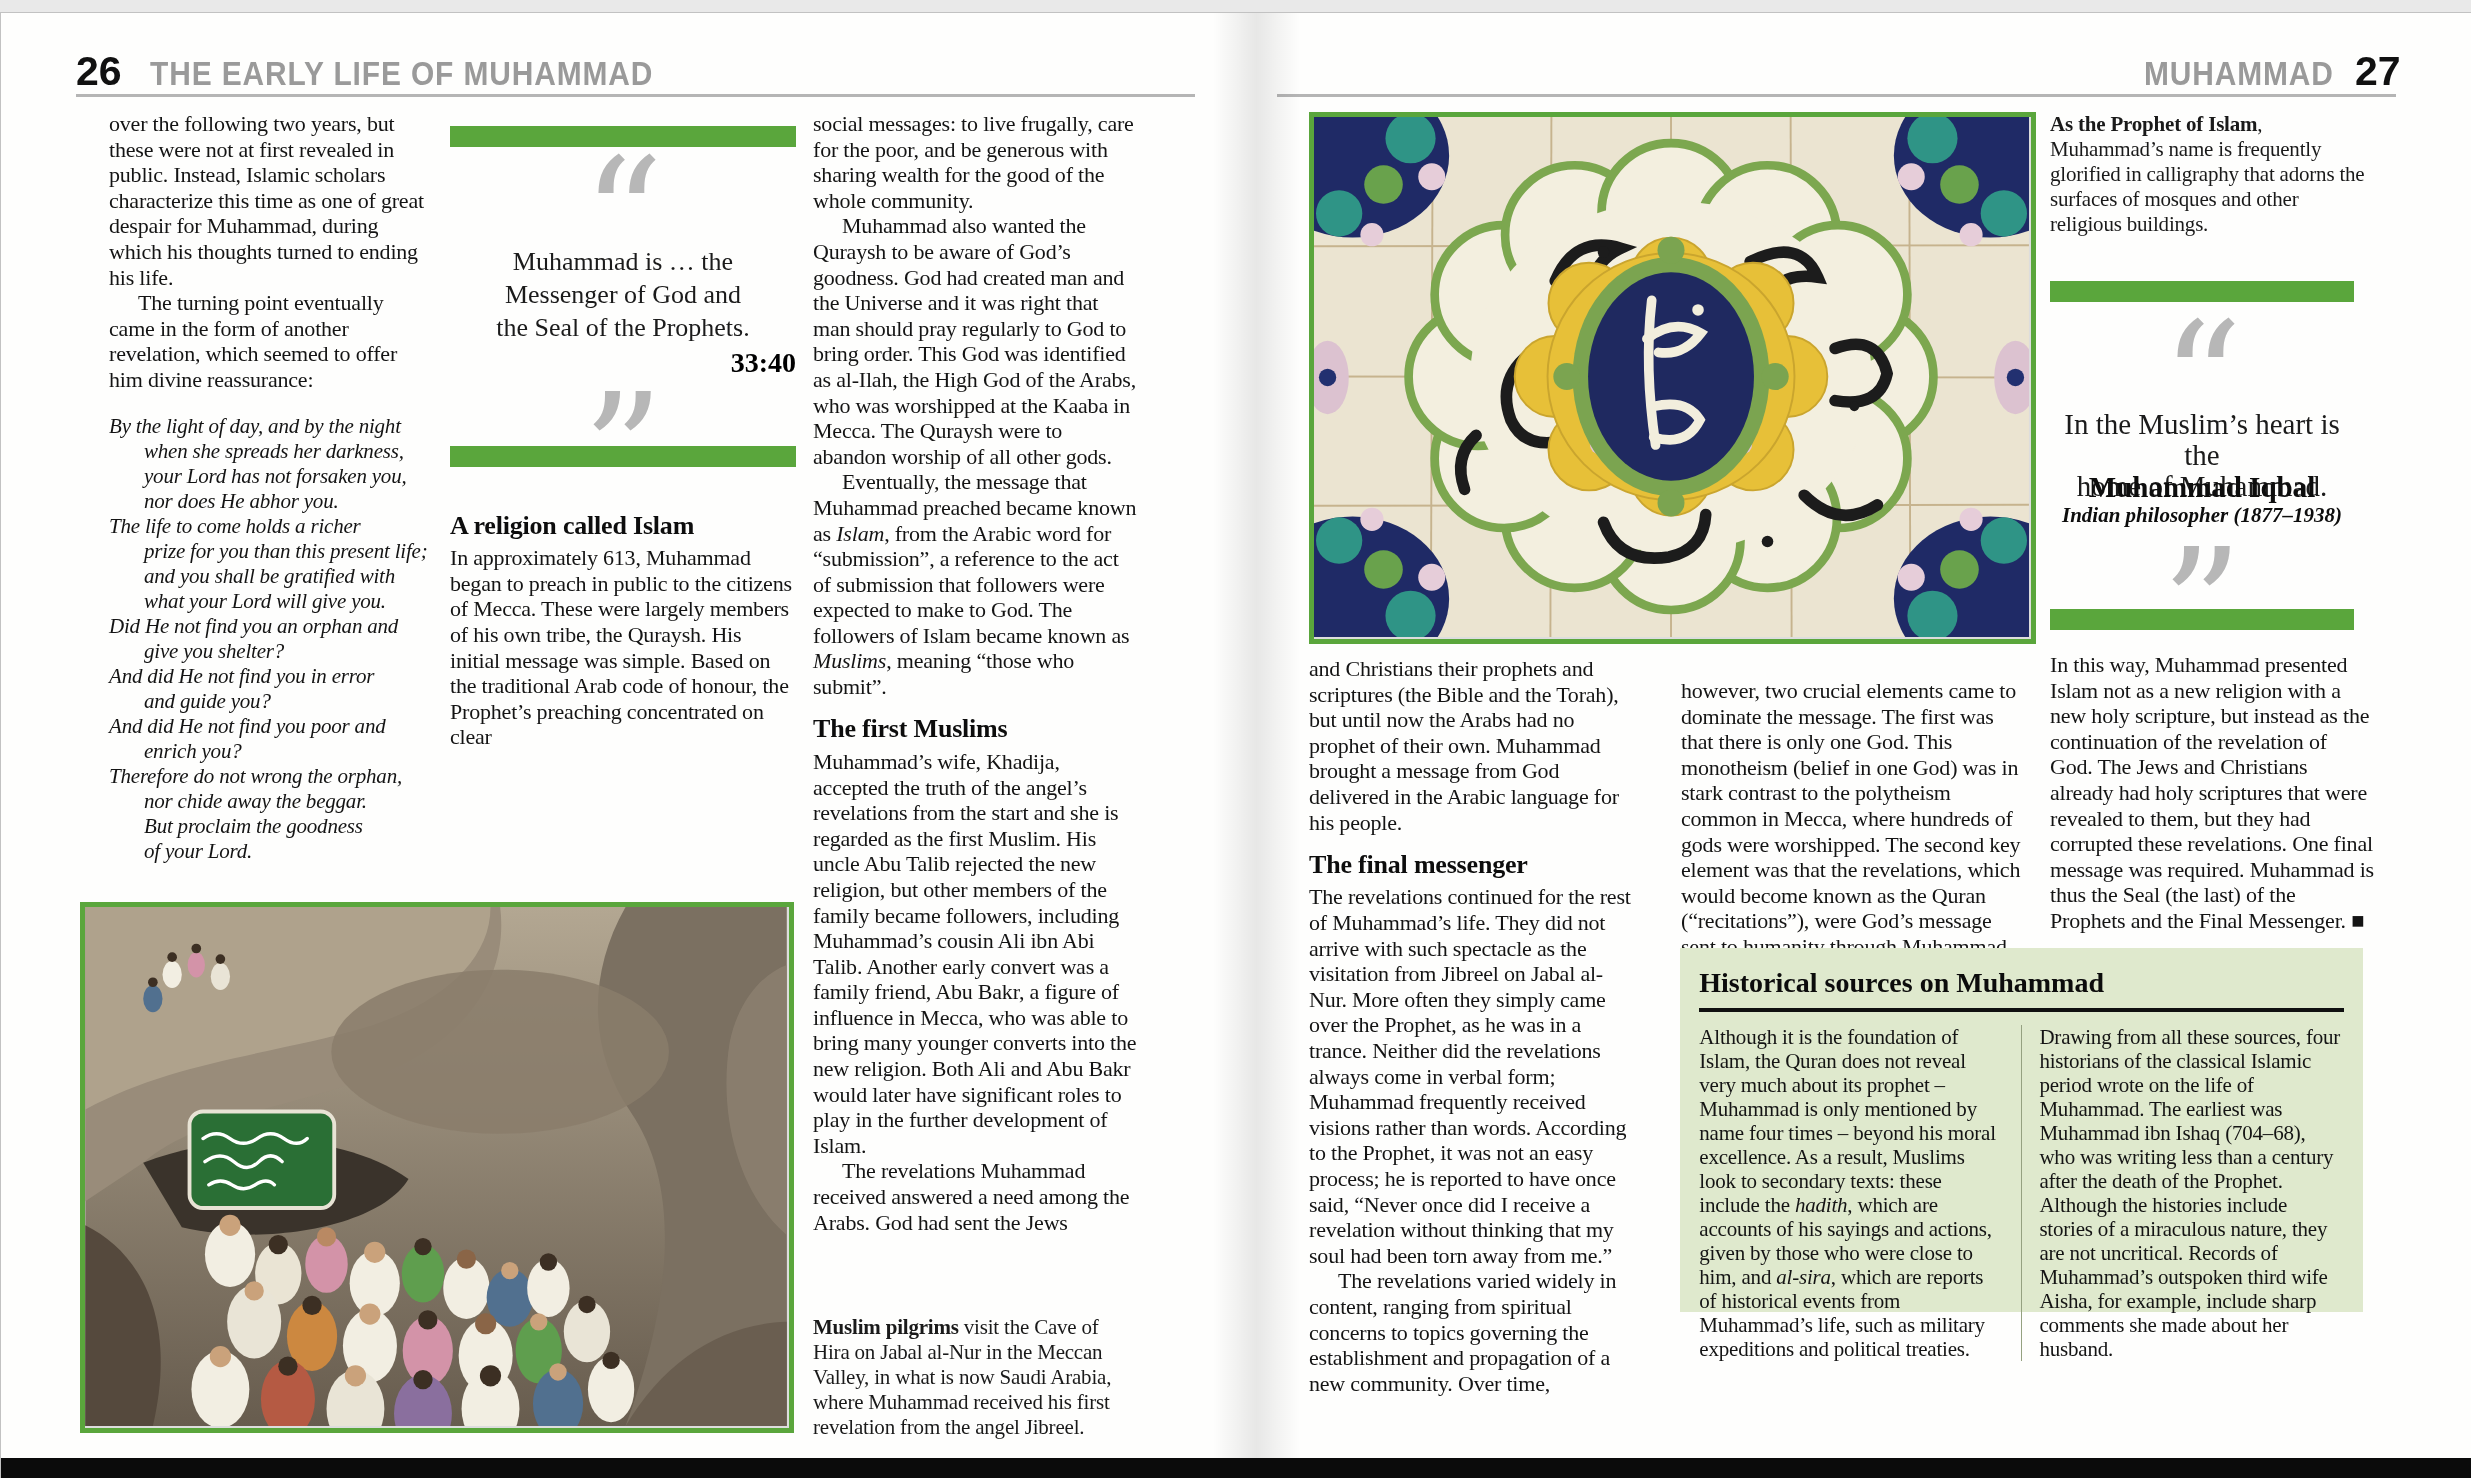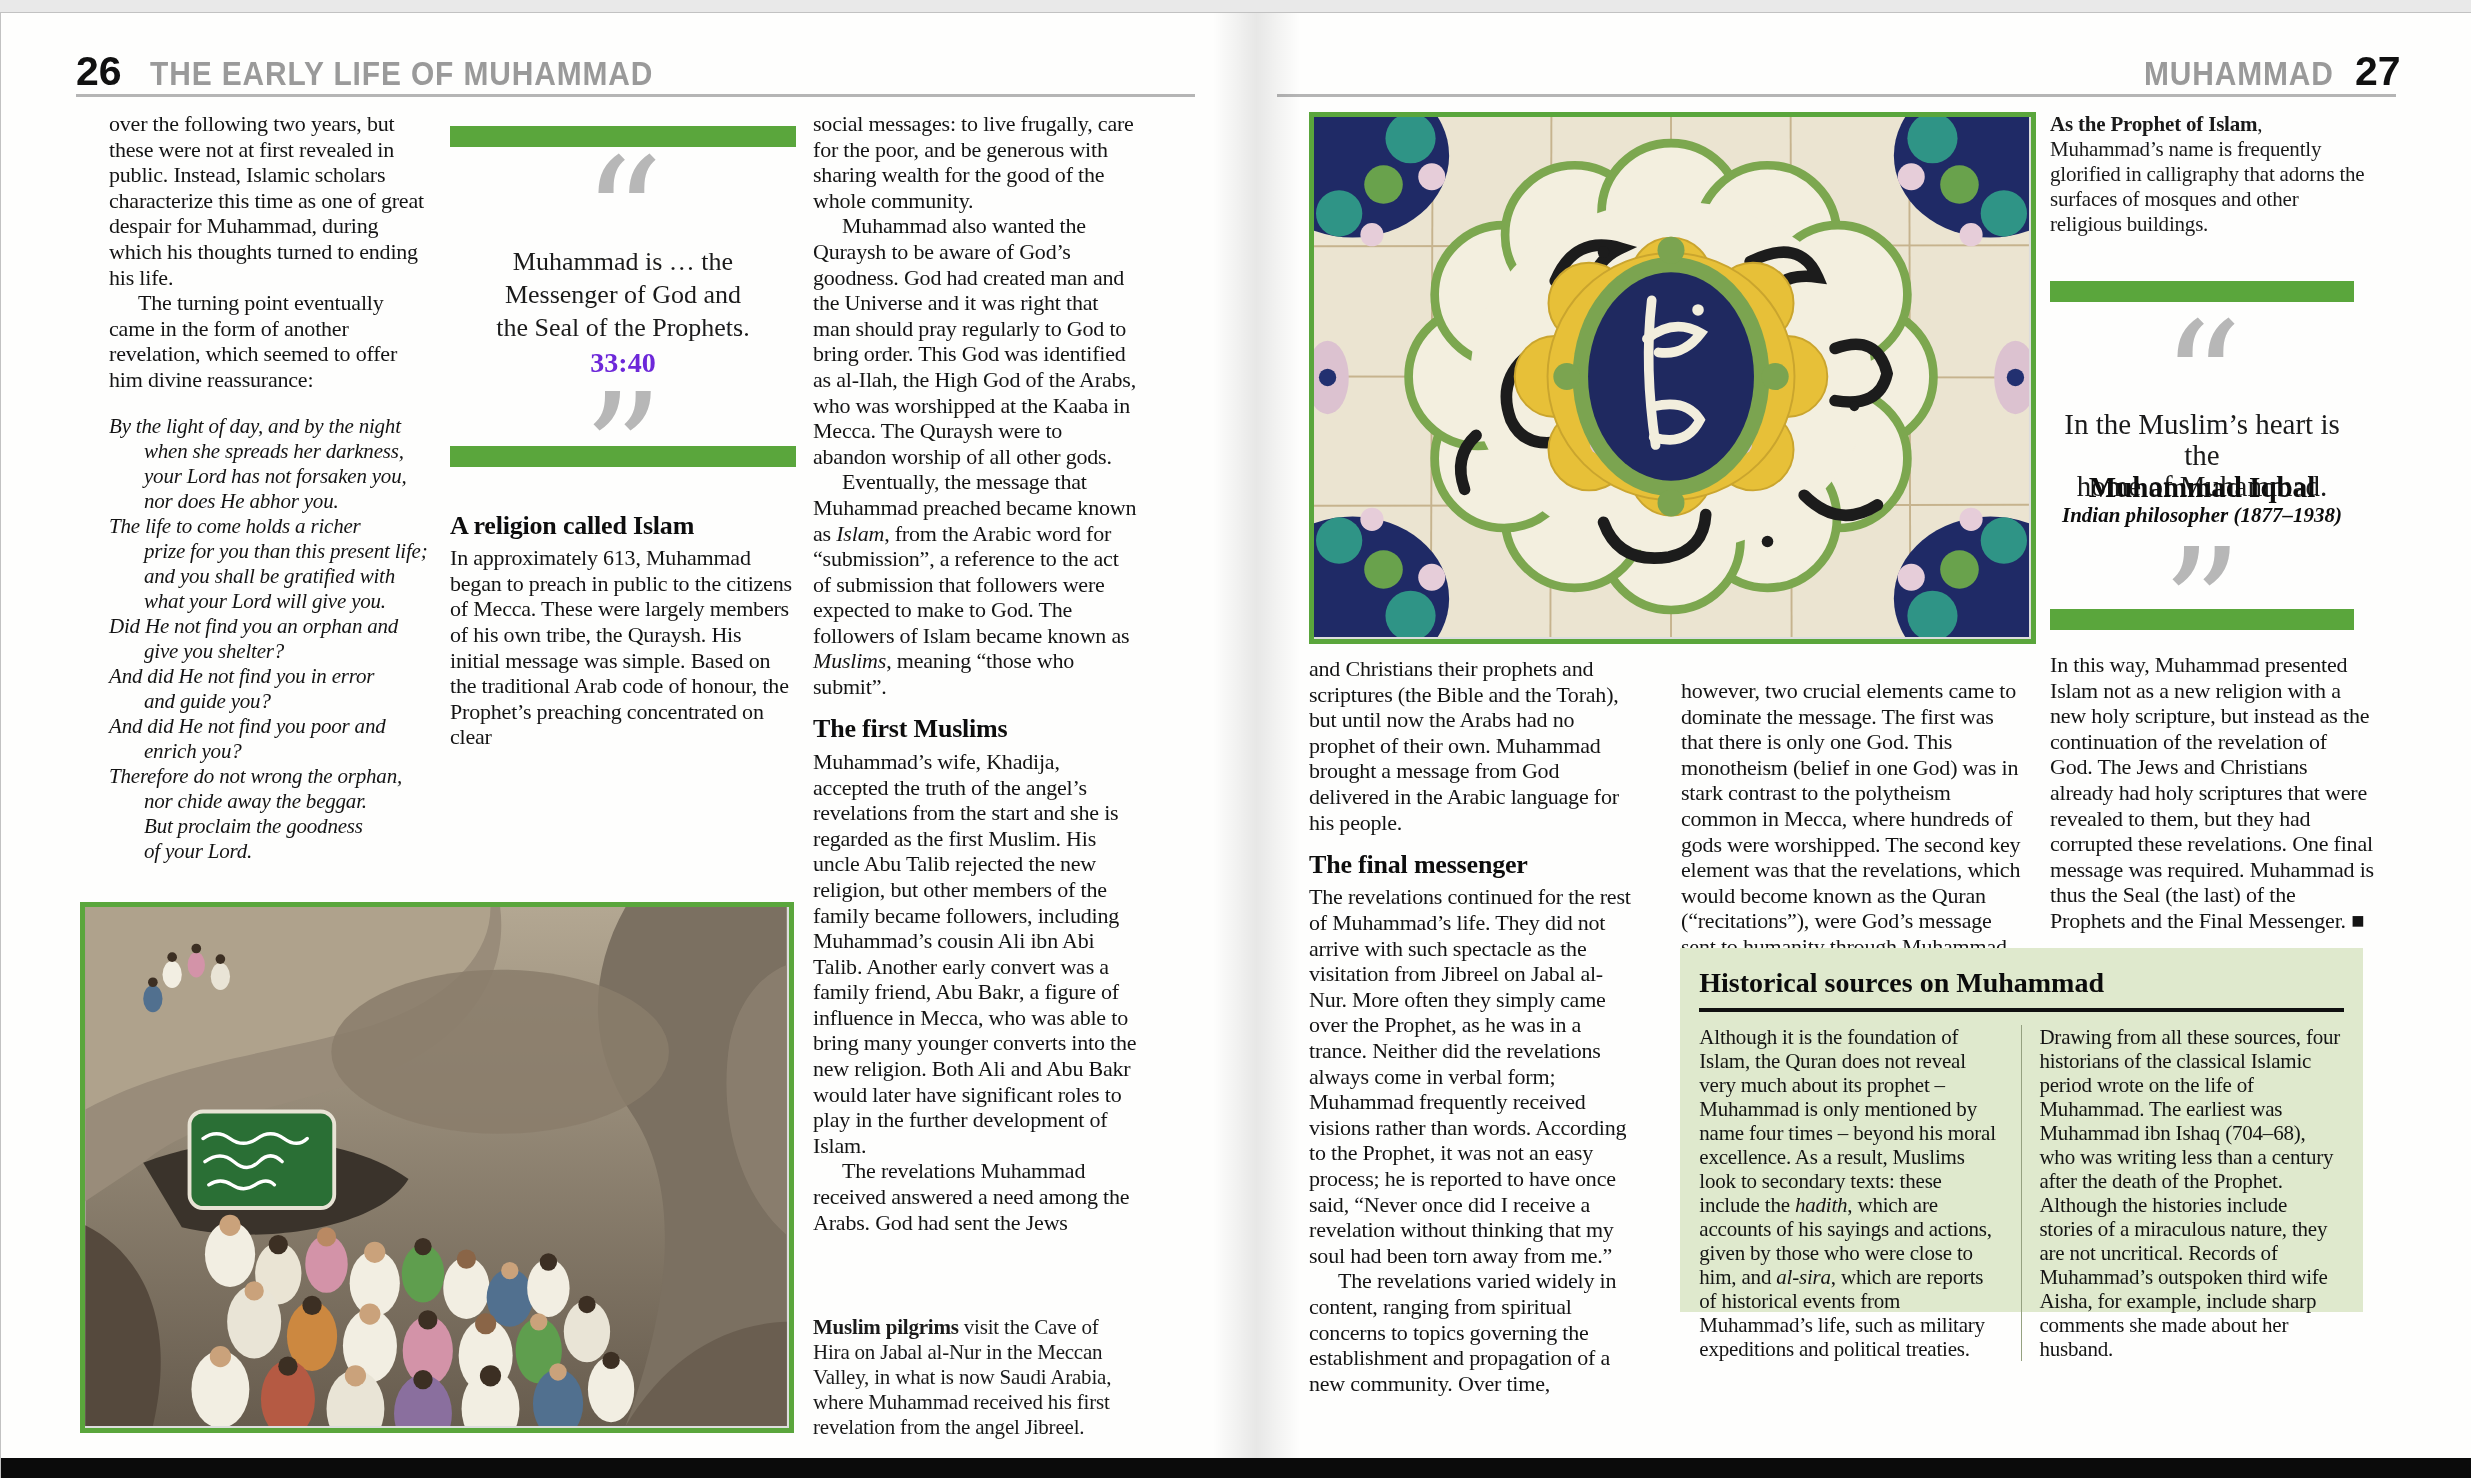--- a/index.html
+++ b/index.html
@@ -29,21 +29,21 @@
   .bh{font-size:26px;line-height:29px;font-weight:bold;margin:14.5px 0 5.8px;color:#0d0d0d}
   .verse{margin-top:21px;font-style:italic;font-size:21px;line-height:25px}
   .vline{white-space:nowrap}
   .vin{padding-left:35px}
 
   
   .greenbar{background:var(--accent);height:21px}
   .bigquote{font-size:159px;line-height:1;color:var(--quote-gray);text-align:center;
             font-family:"DejaVu Serif",serif;height:87px;overflow:visible}
   .qtext{font-size:26px;line-height:33px;text-align:center;color:#1b1b1b}
-  .qref{font-size:28px;font-weight:bold;text-align:center;color:#6d28d9}
+  .qref{font-size:28px;font-weight:bold;text-align:right;color:#000000}
   .qname{font-size:29px;font-weight:bold;text-align:center;color:#0d0d0d}
   .qrole{font-size:21px;font-weight:bold;font-style:italic;text-align:center;color:#0d0d0d}
 
   
   .caption{font-size:21px;line-height:25px;letter-spacing:-0.2px;color:#1a1a1a}
 
   
   .frame{border:5.8px solid var(--accent);background:#ddd;overflow:hidden}
   .frame svg{display:block}
 

